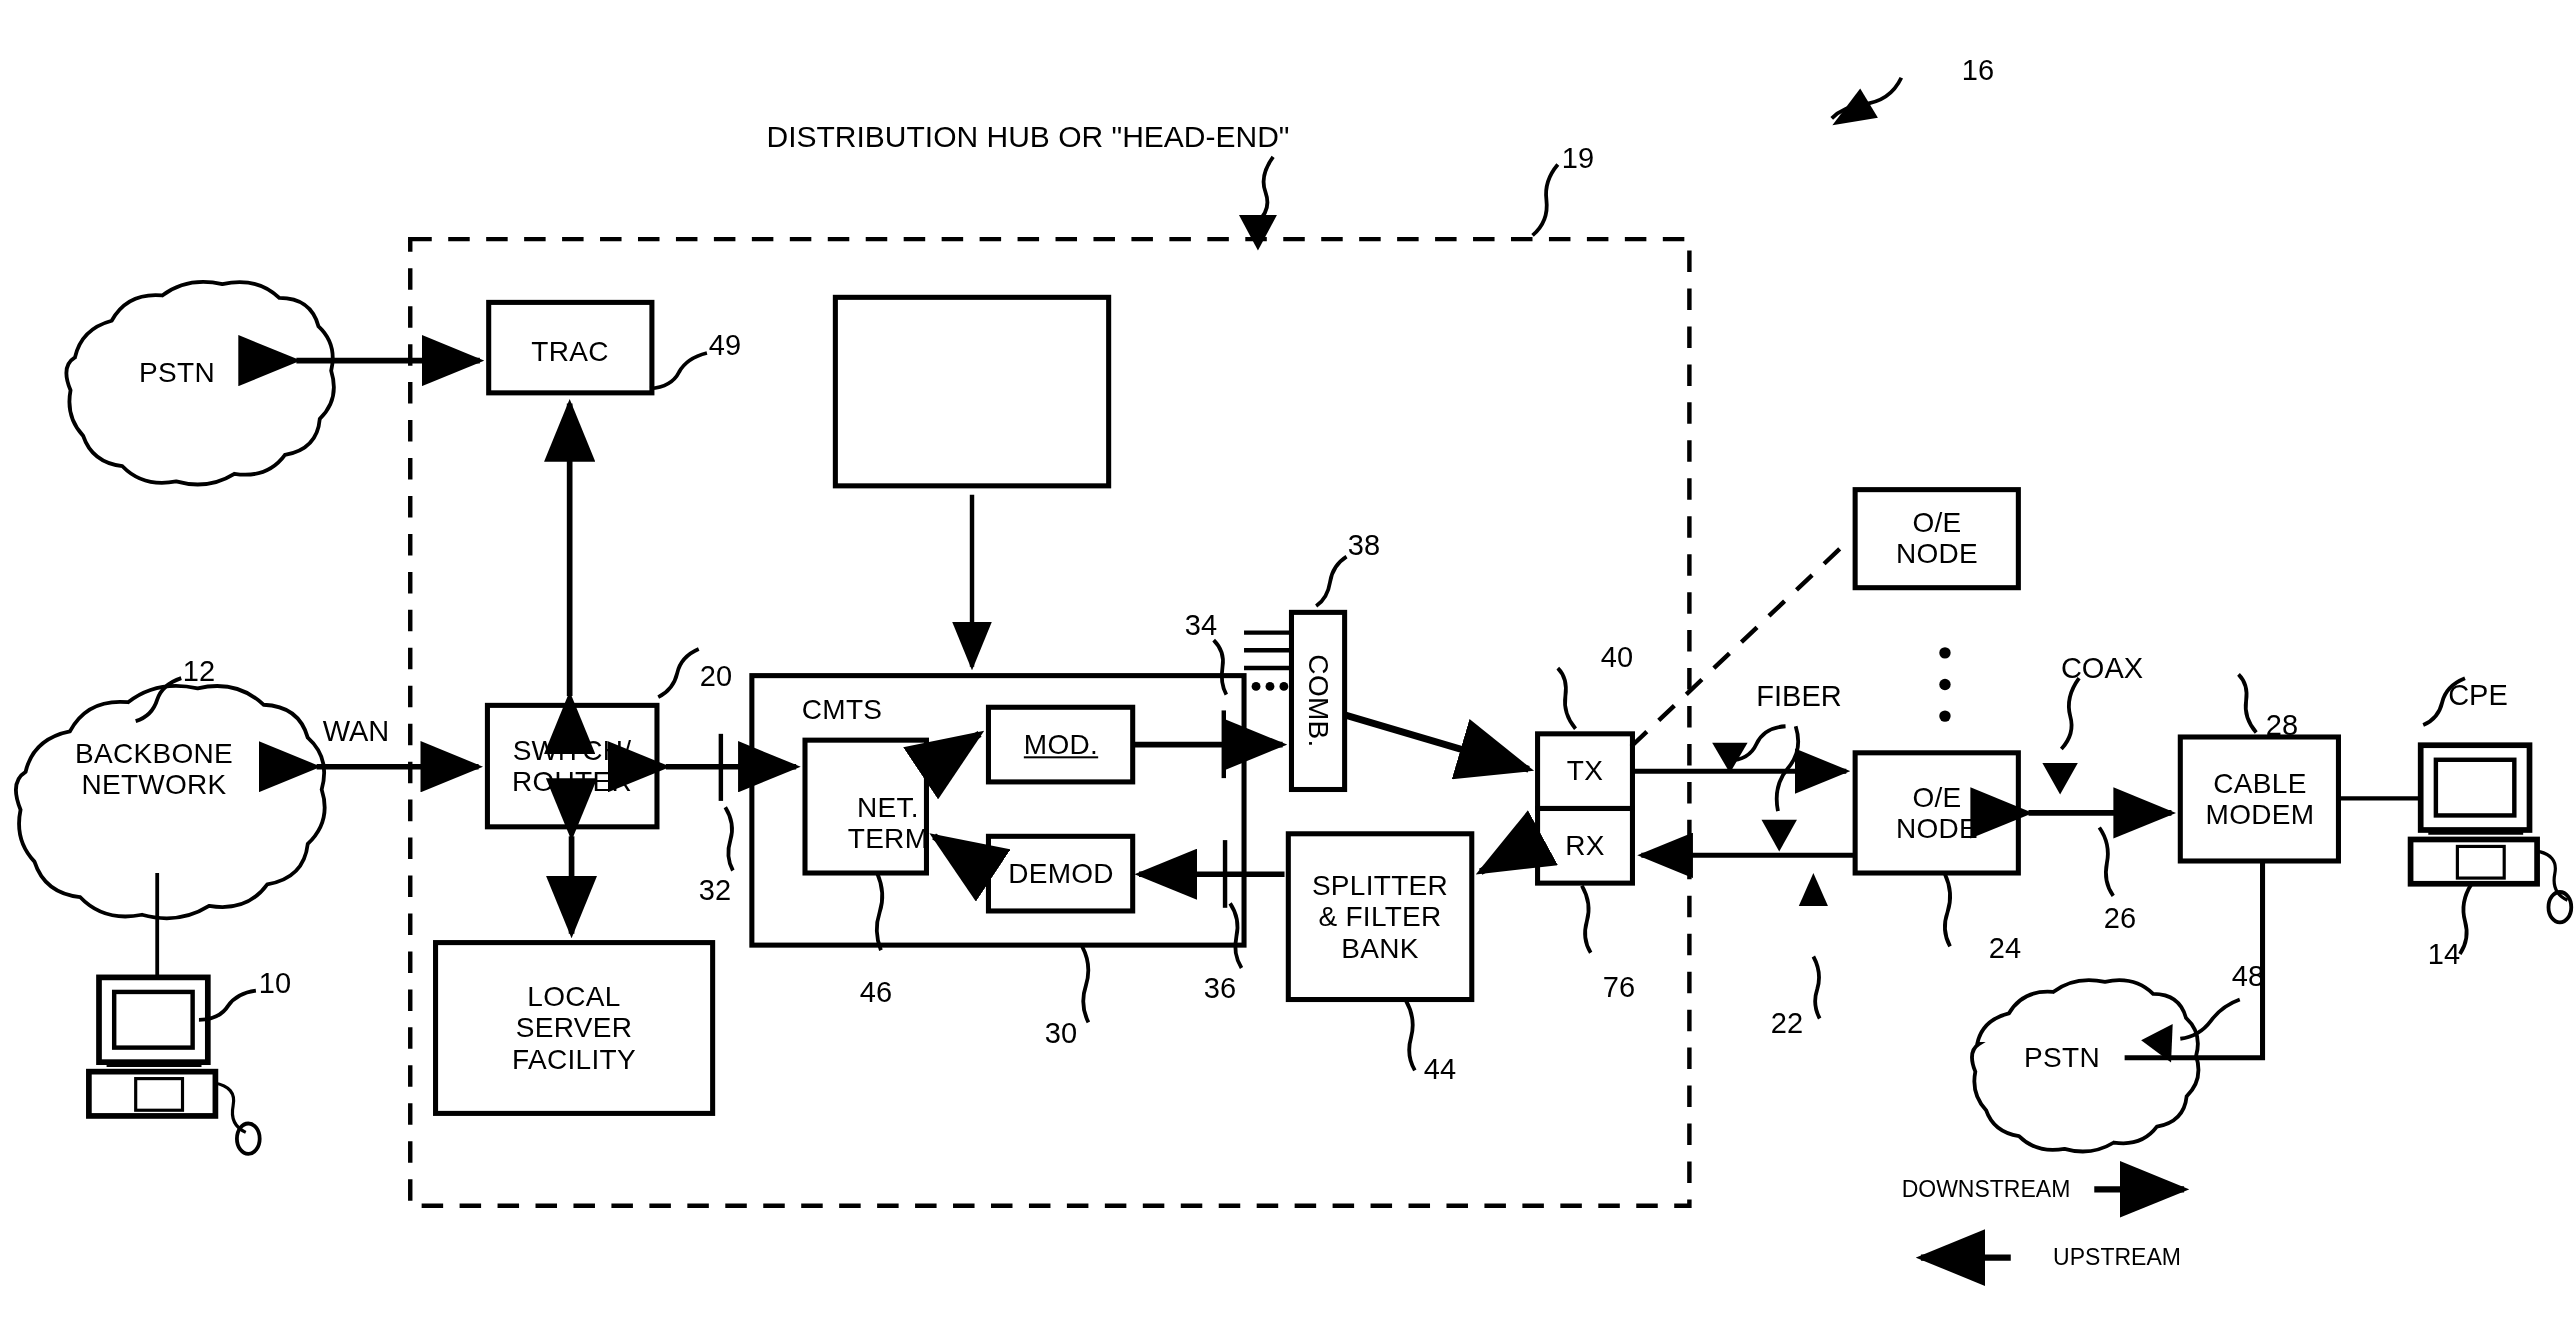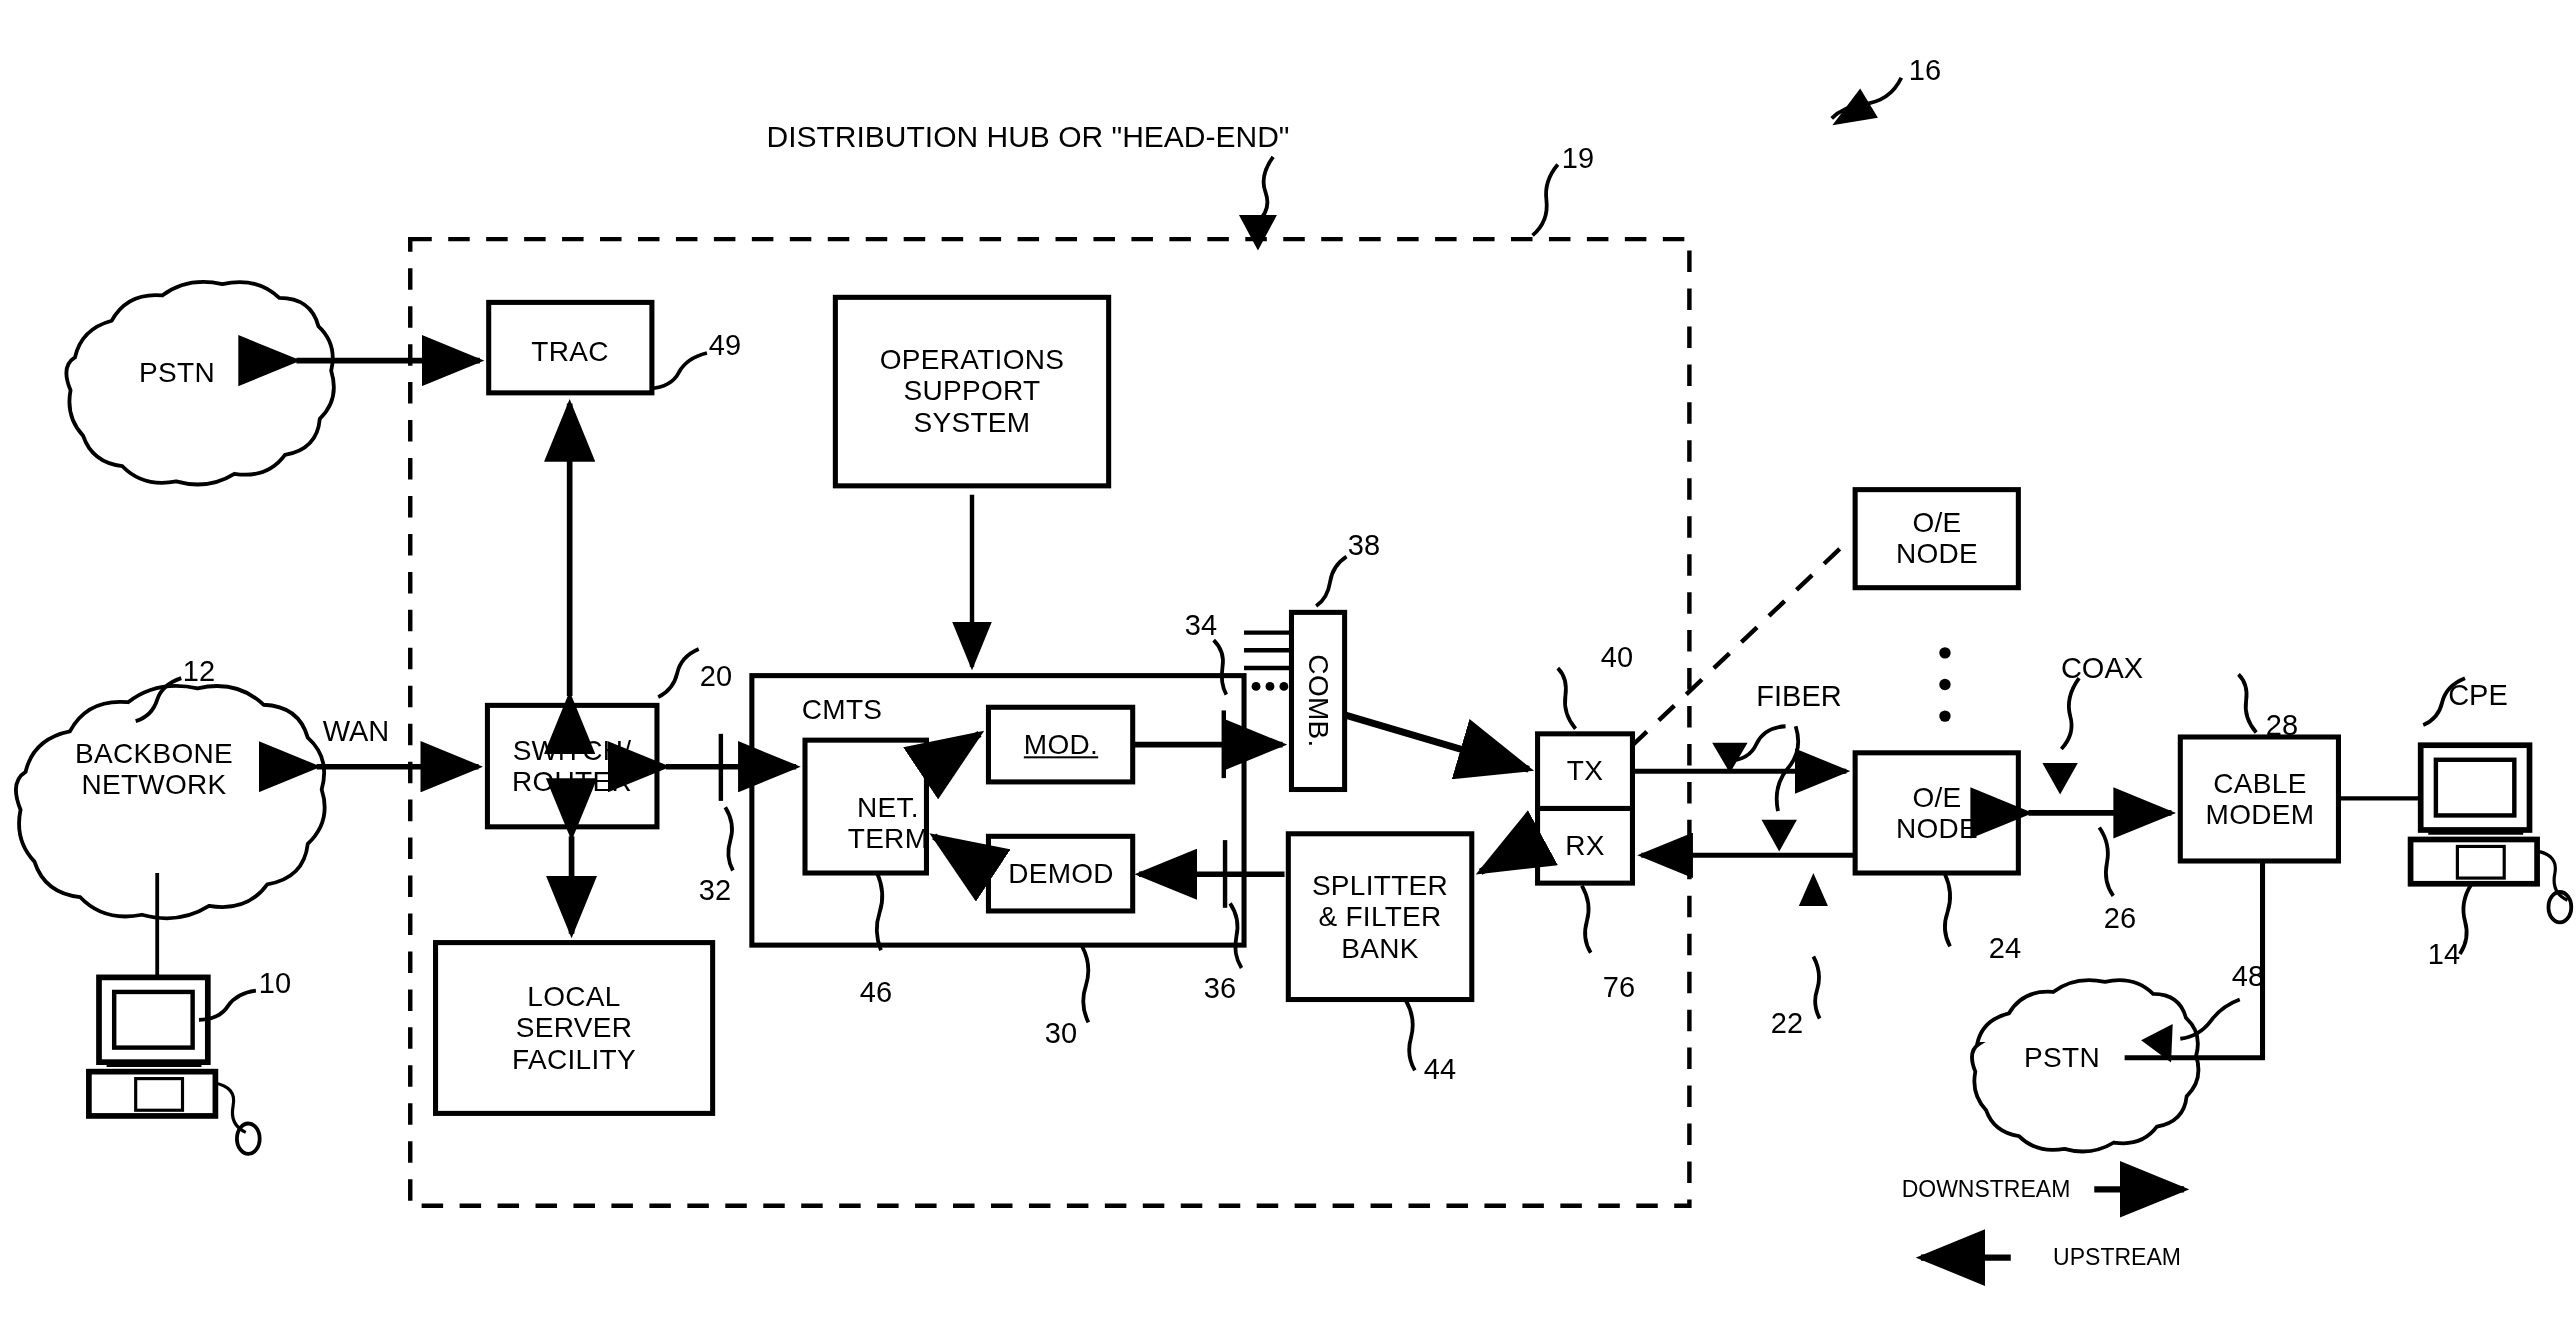--- a/index.html
+++ b/index.html
@@ -193,23 +193,20 @@
 </svg>
 
 <div class="lbl titlelbl ctr" style="left:1028px;top:137px;">DISTRIBUTION HUB OR "HEAD-END"</div>
 
 <div class="lbl boxlbl ctr" style="left:177px;top:373px;">PSTN</div>
 <div class="lbl boxlbl ctr" style="left:154px;top:769px;">BACKBONE
 NETWORK</div>
 <div class="lbl boxlbl ctr" style="left:2062px;top:1058px;">PSTN</div>
 
 <div class="lbl boxlbl ctr" style="left:570px;top:352px;">TRAC</div>
-<div class="lbl boxlbl ctr" style="left:972px;top:391px;">OPERATIONS
-SUPPORT
-SYSTEM</div>
 <div class="lbl boxlbl ctr" style="left:572px;top:766px;">SWiTCH/
 ROUTER</div>
 <div class="lbl boxlbl ctr" style="left:574px;top:1028px;">LOCAL
 SERVER
 FACILITY</div>
 <div class="lbl boxlbl ctr" style="left:842px;top:710px;">CMTS</div>
 <div class="lbl boxlbl ctr" style="left:866px;top:823px;margin-left:22px;">NET.
 TERM</div>
 <div class="lbl boxlbl ctr" style="left:1061px;top:745px;text-decoration:underline;">MOD.</div>
 <div class="lbl boxlbl ctr" style="left:1061px;top:874px;">DEMOD</div>
@@ -224,21 +221,21 @@
 <div class="lbl boxlbl ctr" style="left:1937px;top:813px;">O/E
 NODE</div>
 <div class="lbl boxlbl ctr" style="left:2260px;top:799px;">CABLE
 MODEM</div>
 
 <div class="lbl netlbl ctr" style="left:356px;top:731px;">WAN</div>
 <div class="lbl netlbl ctr" style="left:1799px;top:696px;">FIBER</div>
 <div class="lbl netlbl ctr" style="left:2102px;top:668px;">COAX</div>
 <div class="lbl netlbl ctr" style="left:2478px;top:695px;">CPE</div>
 
-<div class="lbl reflbl ctr" style="left:1925px;top:70px;">16</div>
+<div class="lbl reflbl ctr" style="left:1978px;top:70px;">16</div>
 <div class="lbl reflbl ctr" style="left:1578px;top:158px;">19</div>
 <div class="lbl reflbl ctr" style="left:725px;top:345px;">49</div>
 <div class="lbl reflbl ctr" style="left:716px;top:676px;">20</div>
 <div class="lbl reflbl ctr" style="left:199px;top:671px;">12</div>
 <div class="lbl reflbl ctr" style="left:275px;top:983px;">10</div>
 <div class="lbl reflbl ctr" style="left:715px;top:890px;">32</div>
 <div class="lbl reflbl ctr" style="left:1201px;top:625px;">34</div>
 <div class="lbl reflbl ctr" style="left:1220px;top:988px;">36</div>
 <div class="lbl reflbl ctr" style="left:1364px;top:545px;">38</div>
 <div class="lbl reflbl ctr" style="left:876px;top:992px;">46</div>

